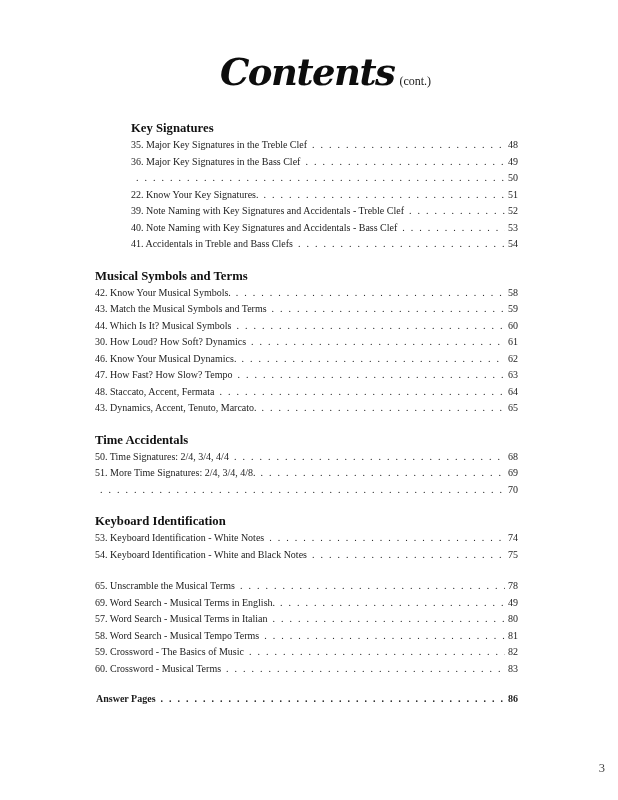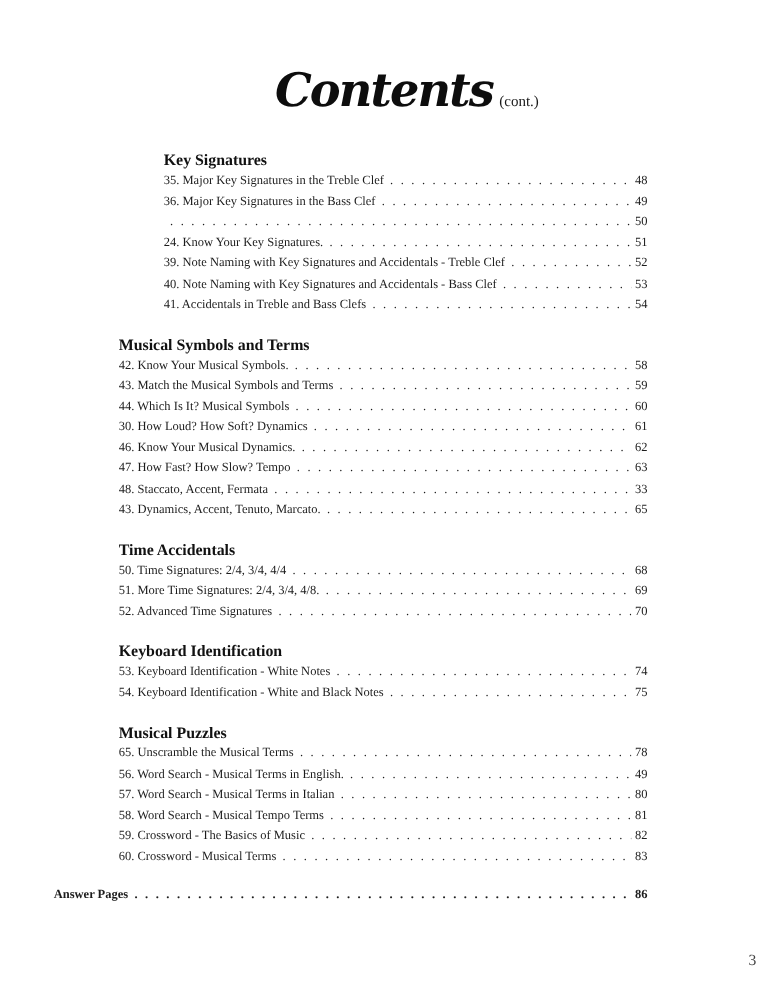--- a/index.html
+++ b/index.html
@@ -68,21 +68,21 @@
     word-spacing: 3.5px;
     color: #1c1c1c;
   }
   .toc-row .pg {
     flex: 0 0 auto;
     min-width: 16px;
     text-align: center;
     white-space: nowrap;
   }
   .answer-row {
-    margin: 14px 97px 0 43px;
+    margin: 14px 97px 0 96px;
     font-weight: bold;
   }
   .folio {
     position: absolute;
     right: 13px;
     bottom: 24px;
     font-size: 12.5px;
     color: #3f3f3f;
   }
 </style>
@@ -110,21 +110,21 @@
     <span class="leader">. . . . . . . . . . . . . . . . . . . . . . . . . . . . . . . . . . . . . . . . . . . . . . . . . . . . . . . . . . . . . . . . . . . . . . . . . . . . . . . . . . . . . . . . . . </span>
     <span class="pg">49</span>
   </div>
 
   <div class="toc-row">
     <span class="leader">. . . . . . . . . . . . . . . . . . . . . . . . . . . . . . . . . . . . . . . . . . . . . . . . . . . . . . . . . . . . . . . . . . . . . . . . . . . . . . . . . . . . . . . . . . </span>
     <span class="pg">50</span>
   </div>
 
   <div class="toc-row">
-    <span class="label">24. Know Your Key Signatures.</span>
+    <span class="label">22. Know Your Key Signatures.</span>
     <span class="leader">. . . . . . . . . . . . . . . . . . . . . . . . . . . . . . . . . . . . . . . . . . . . . . . . . . . . . . . . . . . . . . . . . . . . . . . . . . . . . . . . . . . . . . . . . . </span>
     <span class="pg">51</span>
   </div>
 
   <div class="toc-row">
     <span class="label">39. Note Naming with Key Signatures and Accidentals - Treble Clef</span>
     <span class="leader">. . . . . . . . . . . . . . . . . . . . . . . . . . . . . . . . . . . . . . . . . . . . . . . . . . . . . . . . . . . . . . . . . . . . . . . . . . . . . . . . . . . . . . . . . . </span>
     <span class="pg">52</span>
   </div>
 
@@ -177,21 +177,21 @@
 
   <div class="toc-row">
     <span class="label">47. How Fast? How Slow? Tempo</span>
     <span class="leader">. . . . . . . . . . . . . . . . . . . . . . . . . . . . . . . . . . . . . . . . . . . . . . . . . . . . . . . . . . . . . . . . . . . . . . . . . . . . . . . . . . . . . . . . . . </span>
     <span class="pg">63</span>
   </div>
 
   <div class="toc-row">
     <span class="label">48. Staccato, Accent, Fermata</span>
     <span class="leader">. . . . . . . . . . . . . . . . . . . . . . . . . . . . . . . . . . . . . . . . . . . . . . . . . . . . . . . . . . . . . . . . . . . . . . . . . . . . . . . . . . . . . . . . . . </span>
-    <span class="pg">33</span>
+    <span class="pg">64</span>
   </div>
 
   <div class="toc-row">
     <span class="label">43. Dynamics, Accent, Tenuto, Marcato.</span>
     <span class="leader">. . . . . . . . . . . . . . . . . . . . . . . . . . . . . . . . . . . . . . . . . . . . . . . . . . . . . . . . . . . . . . . . . . . . . . . . . . . . . . . . . . . . . . . . . . </span>
     <span class="pg">65</span>
   </div>
 </div>
   </div>
 
@@ -204,21 +204,20 @@
     <span class="pg">68</span>
   </div>
 
   <div class="toc-row">
     <span class="label">51. More Time Signatures: 2/4, 3/4, 4/8.</span>
     <span class="leader">. . . . . . . . . . . . . . . . . . . . . . . . . . . . . . . . . . . . . . . . . . . . . . . . . . . . . . . . . . . . . . . . . . . . . . . . . . . . . . . . . . . . . . . . . . </span>
     <span class="pg">69</span>
   </div>
 
   <div class="toc-row">
-    <span class="label">52. Advanced Time Signatures</span>
     <span class="leader">. . . . . . . . . . . . . . . . . . . . . . . . . . . . . . . . . . . . . . . . . . . . . . . . . . . . . . . . . . . . . . . . . . . . . . . . . . . . . . . . . . . . . . . . . . </span>
     <span class="pg">70</span>
   </div>
 </div>
   </div>
 
   <div class="toc-section">
     <div class="section-heading">Keyboard Identification</div>
     <div class="section-entries">
   <div class="toc-row">
@@ -229,30 +228,29 @@
 
   <div class="toc-row">
     <span class="label">54. Keyboard Identification - White and Black Notes</span>
     <span class="leader">. . . . . . . . . . . . . . . . . . . . . . . . . . . . . . . . . . . . . . . . . . . . . . . . . . . . . . . . . . . . . . . . . . . . . . . . . . . . . . . . . . . . . . . . . . </span>
     <span class="pg">75</span>
   </div>
 </div>
   </div>
 
   <div class="toc-section">
-    <div class="section-heading">Musical Puzzles</div>
     <div class="section-entries">
   <div class="toc-row">
     <span class="label">65. Unscramble the Musical Terms</span>
     <span class="leader">. . . . . . . . . . . . . . . . . . . . . . . . . . . . . . . . . . . . . . . . . . . . . . . . . . . . . . . . . . . . . . . . . . . . . . . . . . . . . . . . . . . . . . . . . . </span>
     <span class="pg">78</span>
   </div>
 
   <div class="toc-row">
-    <span class="label">56. Word Search - Musical Terms in English.</span>
+    <span class="label">69. Word Search - Musical Terms in English.</span>
     <span class="leader">. . . . . . . . . . . . . . . . . . . . . . . . . . . . . . . . . . . . . . . . . . . . . . . . . . . . . . . . . . . . . . . . . . . . . . . . . . . . . . . . . . . . . . . . . . </span>
     <span class="pg">49</span>
   </div>
 
   <div class="toc-row">
     <span class="label">57. Word Search - Musical Terms in Italian</span>
     <span class="leader">. . . . . . . . . . . . . . . . . . . . . . . . . . . . . . . . . . . . . . . . . . . . . . . . . . . . . . . . . . . . . . . . . . . . . . . . . . . . . . . . . . . . . . . . . . </span>
     <span class="pg">80</span>
   </div>
 

